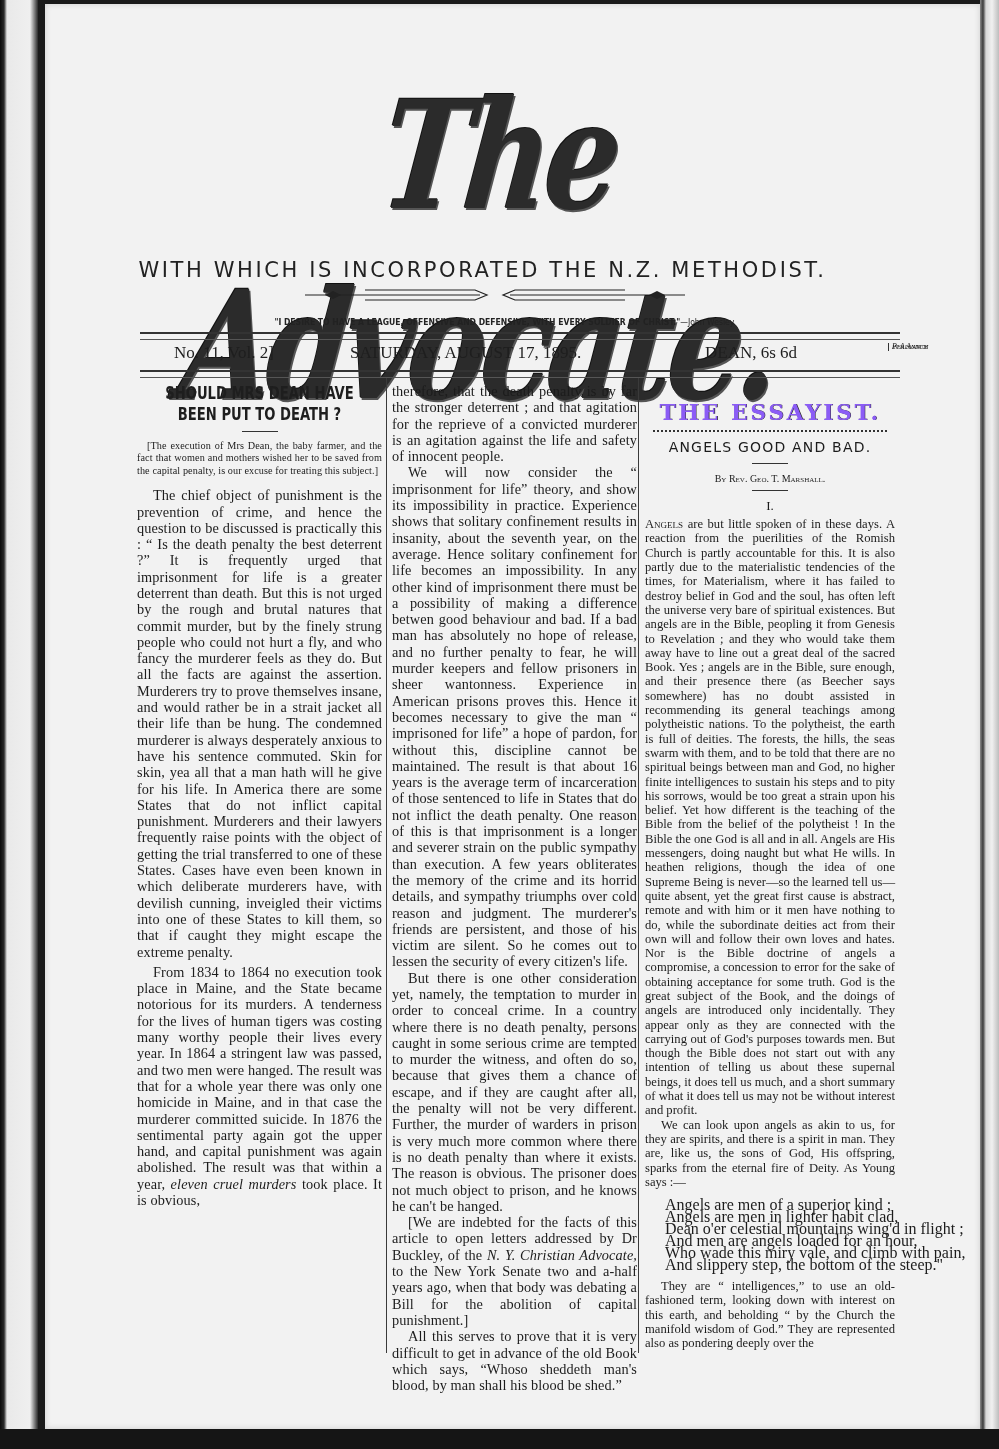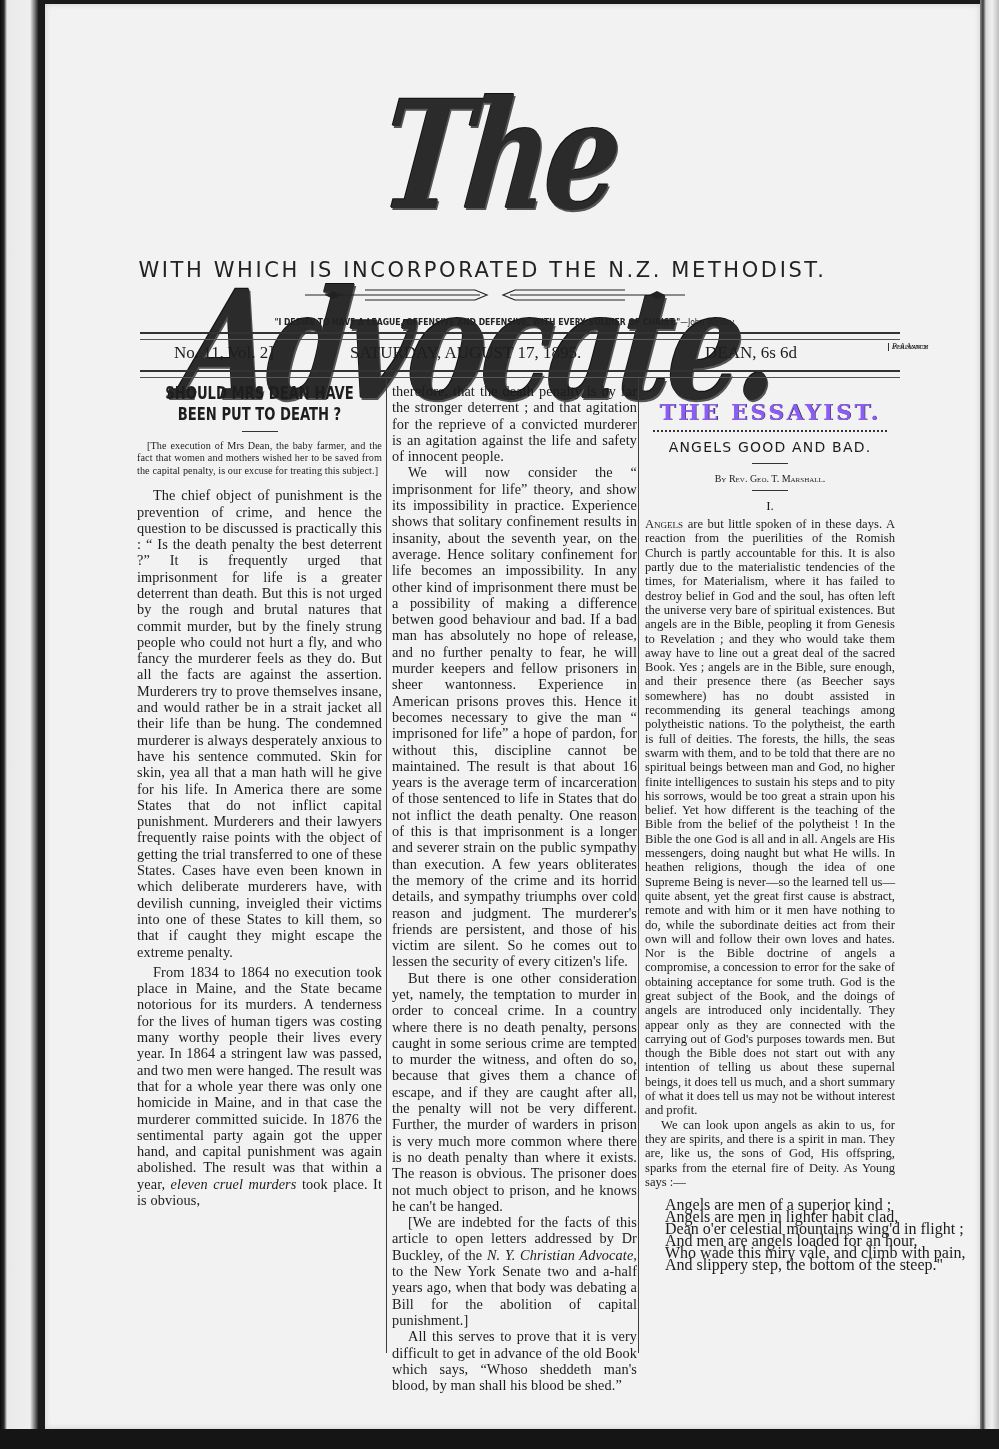--- a/index.html
+++ b/index.html
@@ -166,13 +166,14 @@
   <p class="no-indent"><span class="smallcaps">Angels</span> <span>are but little spoken of in these days. A reaction from the puerilities of the Romish Church is partly accountable for this. It is also partly due to the materialistic tendencies of the times, for Materialism, where it has failed to destroy belief in God and the soul, has often left the universe very bare of spiritual existences. But angels are in the Bible, peopling it from Genesis to Revelation ; and they who would take them away have to line out a great deal of the sacred Book. Yes ; angels are in the Bible, sure enough, and their presence there (as Beecher says somewhere) has no doubt assisted in recommending its general teachings among polytheistic nations. To the polytheist, the earth is full of deities. The forests, the hills, the seas swarm with them, and to be told that there are no spiritual beings between man and God, no higher finite intelligences to sustain his steps and to pity his sorrows, would be too great a strain upon his belief. Yet how different is the teaching of the Bible from the belief of the polytheist ! In the Bible the one God is all and in all. Angels are His messengers, doing naught but what He wills. In heathen religions, though the idea of one Supreme Being is never—so the learned tell us—quite absent, yet the great first cause is abstract, remote and with him or it men have nothing to do, while the subordinate deities act from their own will and follow their own loves and hates. Nor is the Bible doctrine of angels a compromise, a concession to error for the sake of obtaining acceptance for some truth. God is the great subject of the Book, and the doings of angels are introduced only incidentally. They appear only as they are connected with the carrying out of God's purposes towards men. But though the Bible does not start out with any intention of telling us about these supernal beings, it does tell us much, and a short summary of what it does tell us may not be without interest and profit.</span></p>
   <p>We can look upon angels as akin to us, for they are spirits, and there is a spirit in man. They are, like us, the sons of God, His offspring, sparks from the eternal fire of Deity. As Young says :—</p>
   <div class="poem">
     <div>Angels are men of a superior kind ;</div>
     <div>Angels are men in lighter habit clad,</div>
     <div>Dean o'er celestial mountains wing'd in flight ;</div>
     <div>And men are angels loaded for an hour,</div>
     <div>Who wade this miry vale, and climb with pain,</div>
     <div>And slippery step, the bottom of the steep."</div>
   </div>
+  <p>They are “ intelligences,” to use an old-fashioned term, looking down with interest on this earth, and beholding “ by the Church the manifold wisdom of God.” They are represented also as pondering deeply over the</p>
 </div>
 
 </body></html>

